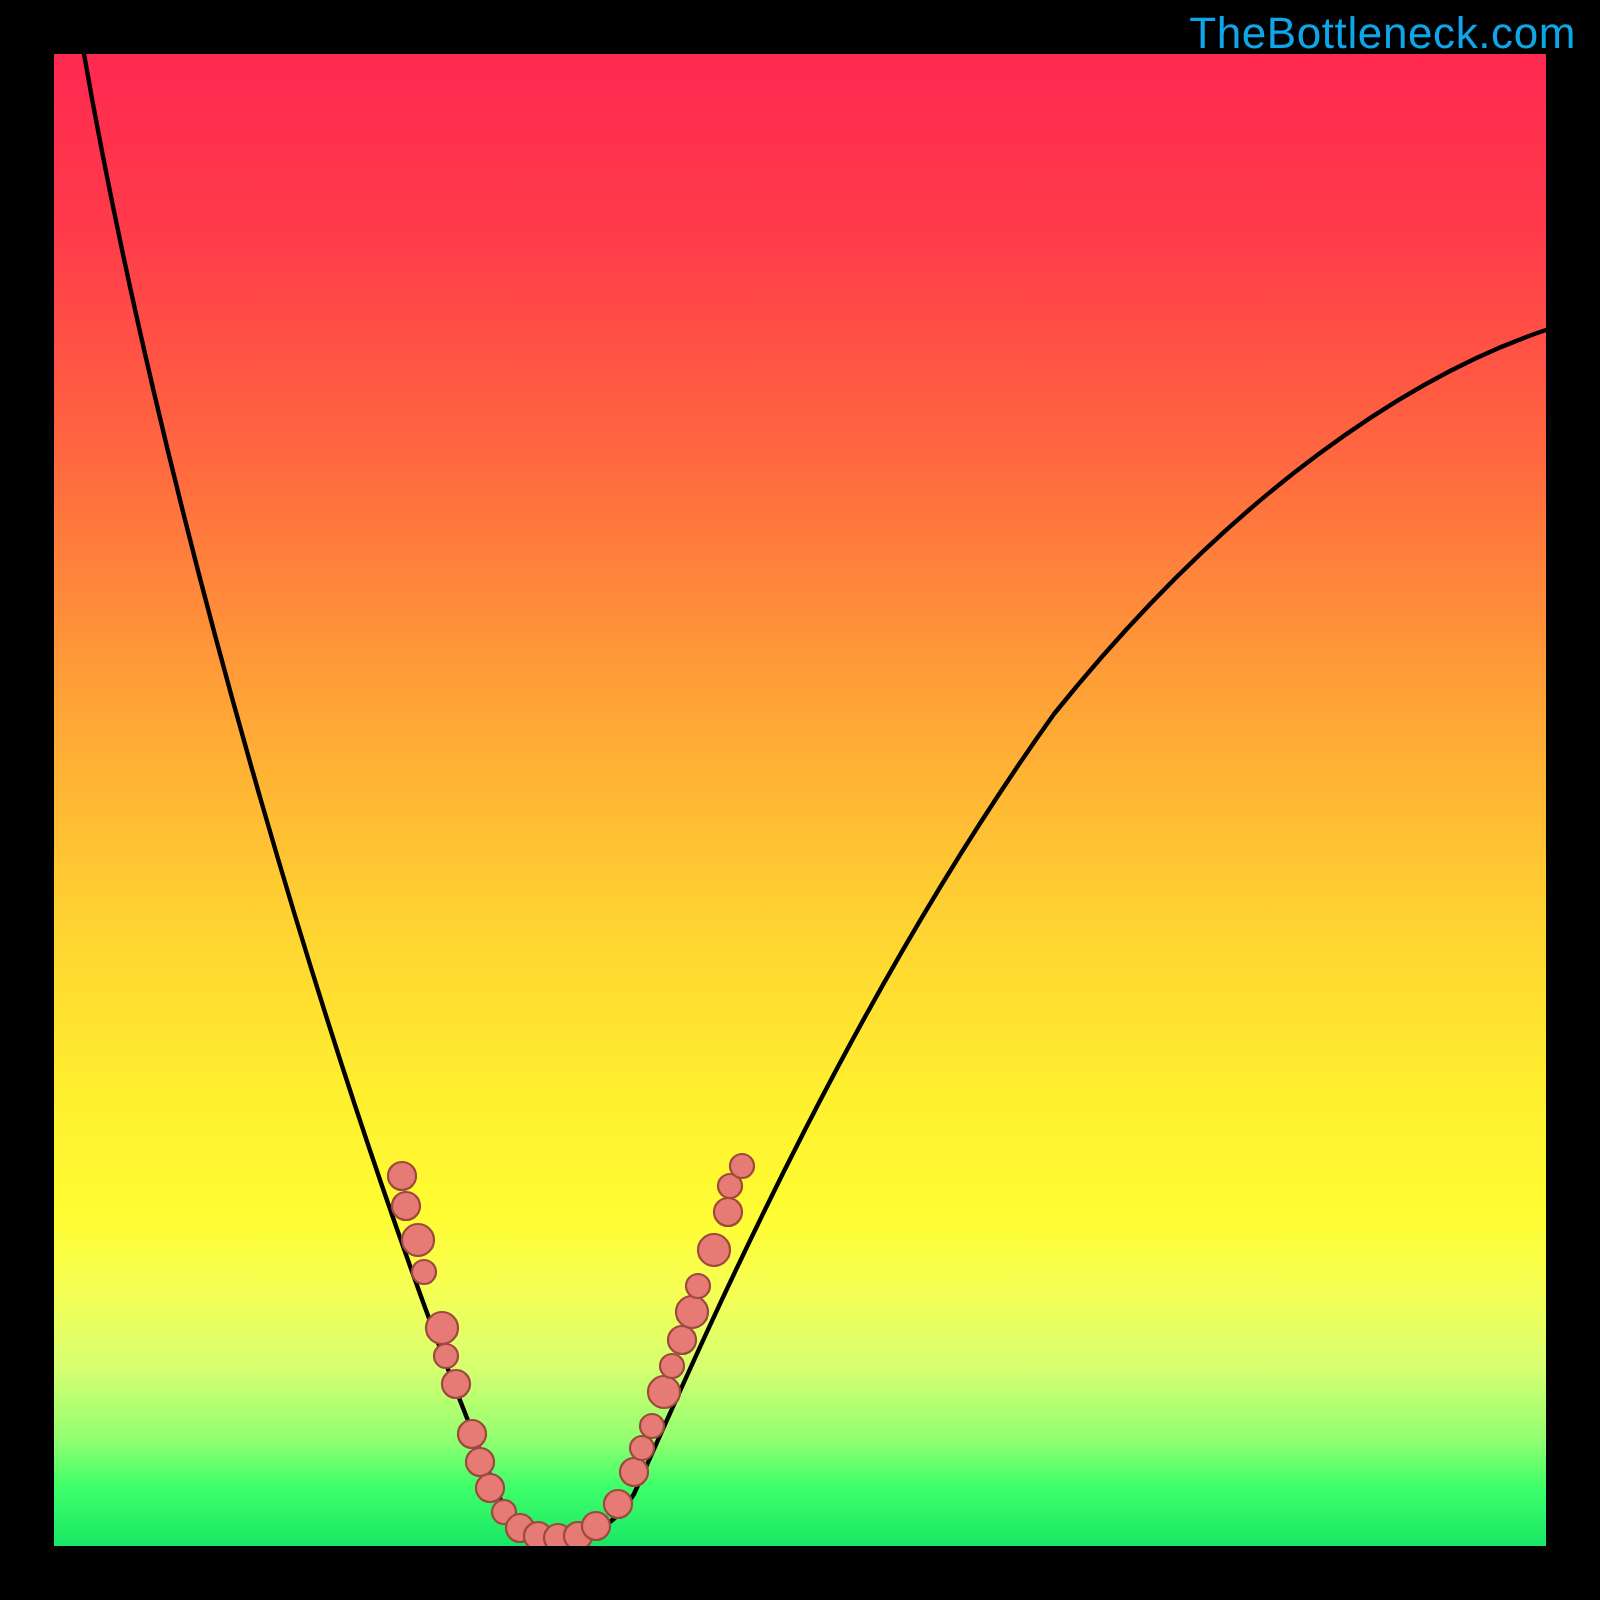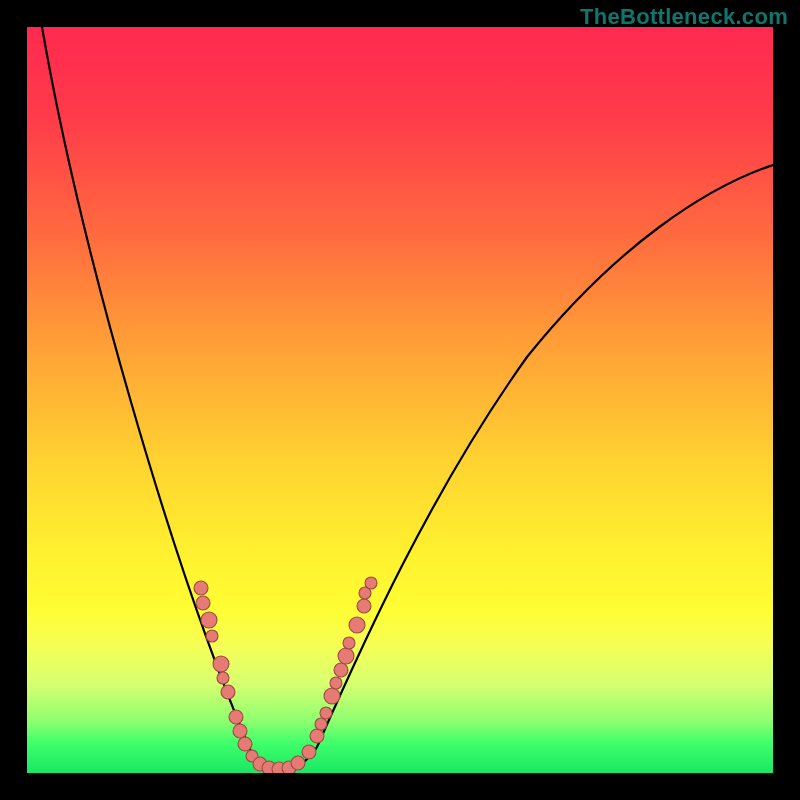--- a/index.html
+++ b/index.html
@@ -51,24 +51,23 @@
   }
   circle.dot {
     fill: #e57b74;
     stroke: #9c4a3e;
     stroke-width: 1.1;
   }
   .watermark {
     position: absolute;
     top: 4px;
     right: 12px;
-    color: #0f766e;
+    color: #0ea5e9;
     font-size: 22px;
     letter-spacing: 0.3px;
-    font-weight: bold;
   }
 </style>
 </head>
 <body>
 
 <div class="plot-wrap">
   <div class="plot-bg"></div>
   <svg class="curves" viewBox="0 0 746 746" preserveAspectRatio="none">
     <path class="curve" d="M 10 -30 C 50 220, 150 550, 222 720 C 228 735, 240 742, 254 742"></path>
     <path class="curve" d="M 254 742 C 266 742, 279 738, 290 720 C 330 630, 400 470, 500 330 C 590 218, 680 160, 746 138"></path>

